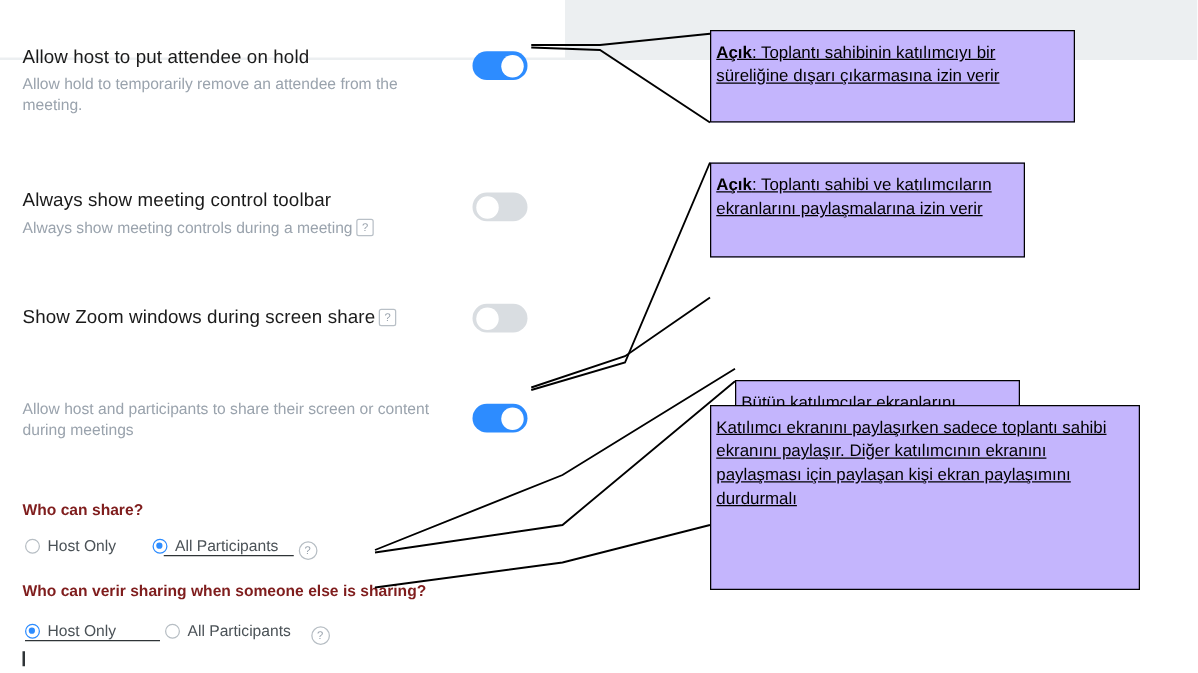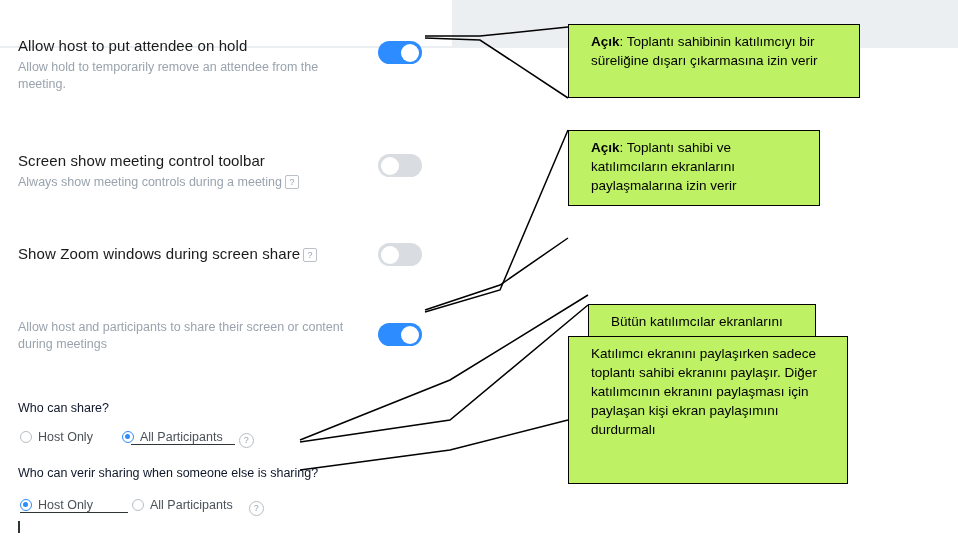--- a/index.html
+++ b/index.html
@@ -80,22 +80,22 @@
     top: 2.5px; left: 3px;
     width: 18px; height: 18px;
     border-radius: 50%;
     background: #ffffff;
   }
   .toggle.on .knob { left: 23px; }
 
   
   .sub-label {
     font-size: 12.5px;
-    font-weight: normal;
-    color: #0f172a;
+    font-weight: bold;
+    color: #7f1d1d;
   }
   .radio-line {
     position: absolute;
     font-size: 12.5px;
     color: #4b5257;
   }
   .radio {
     display: inline-block;
     width: 12px; height: 12px;
     border-radius: 50%;
@@ -132,26 +132,27 @@
   .strike-line {
     position: absolute;
     height: 1px;
     background: #2f3437;
   }
 
   
   .callout {
     position: absolute;
     border: 1.5px solid #000;
-    background: #bef264;
+    background: #c4b5fd;
     box-sizing: border-box;
     font-size: 13.5px;
     color: #000;
     line-height: 19px;
-    padding: 7px 22px;
+    padding: 7px 4px;
+    text-decoration: underline;
   }
   .callout b { font-weight: bold; }
 
   svg.leaders {
     position: absolute;
     left: 0; top: 0;
     width: 958px; height: 538px;
     pointer-events: none;
   }
 </style>
@@ -165,21 +166,21 @@
 
   <div class="row" style="top:20px;">
     <div class="row-title">Allow host to put attendee on hold</div>
     <div class="row-desc">Allow hold to temporarily remove an attendee from the meeting.</div>
   </div>
   <div class="toggle on" style="left:378px; top:25px;">
     <div class="knob"></div>
   </div>
 
   <div class="row" style="top:135px;">
-    <div class="row-title">Screen show meeting control toolbar</div>
+    <div class="row-title">Always show meeting control toolbar</div>
     <div class="row-desc"><span>Always show meeting controls during a meeting</span><span class="qmark">?</span></div>
   </div>
   <div class="toggle" style="left:378px; top:138px;">
     <div class="knob"></div>
   </div>
 
   <div class="row" style="top:228px;">
     <div class="row-title"><span>Show Zoom windows during screen share</span><span class="qmark">?</span></div>
   </div>
   <div class="toggle" style="left:378px; top:227px;">
@@ -235,15 +236,15 @@
 </div>
 
 <div class="callout" style="left:568px; top:130px; width:252px; height:76px;">
   <b>Açık</b><span>: Toplantı sahibi ve katılımcıların ekranlarını paylaşmalarına izin verir</span>
 </div>
 
 <div class="callout" style="left:588px; top:270px; width:228px; height:50px;margin-top:34px;">
   <span>Bütün katılımcılar ekranlarını paylaşabilir</span>
 </div>
 
-<div class="callout" style="left:568px; top:336px; width:280px; height:148px;">
+<div class="callout" style="left:568px; top:324px; width:344px; height:148px;">
   <span>Katılımcı ekranını paylaşırken sadece toplantı sahibi ekranını paylaşır. Diğer katılımcının ekranını paylaşması için paylaşan kişi ekran paylaşımını durdurmalı</span>
 </div>
 
 </body></html>

